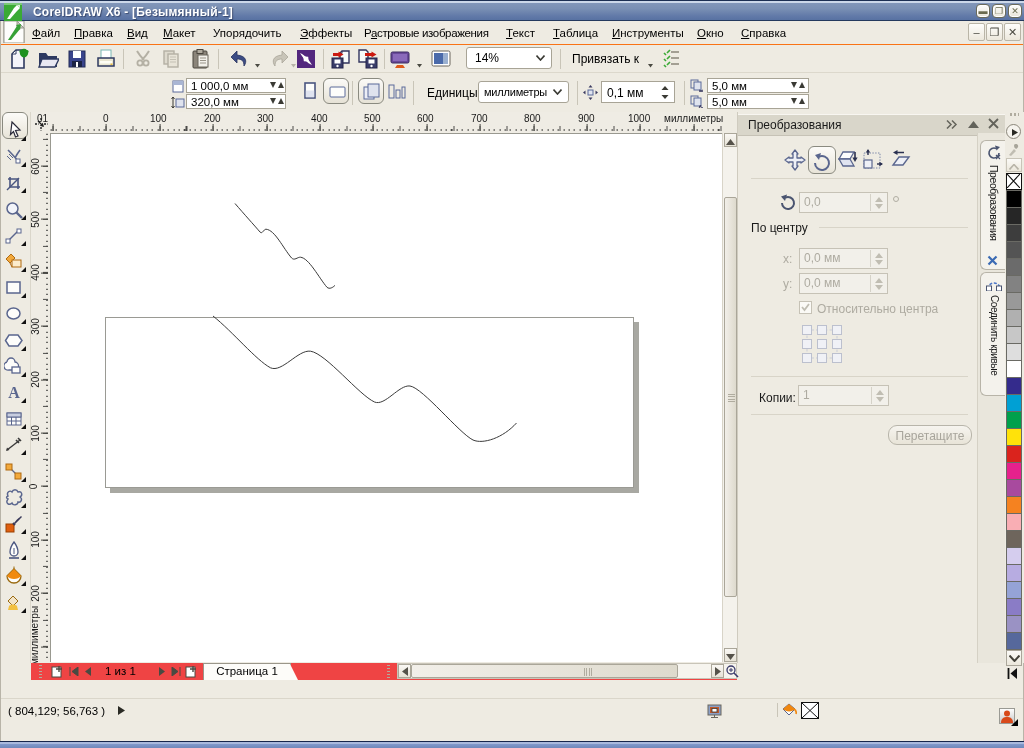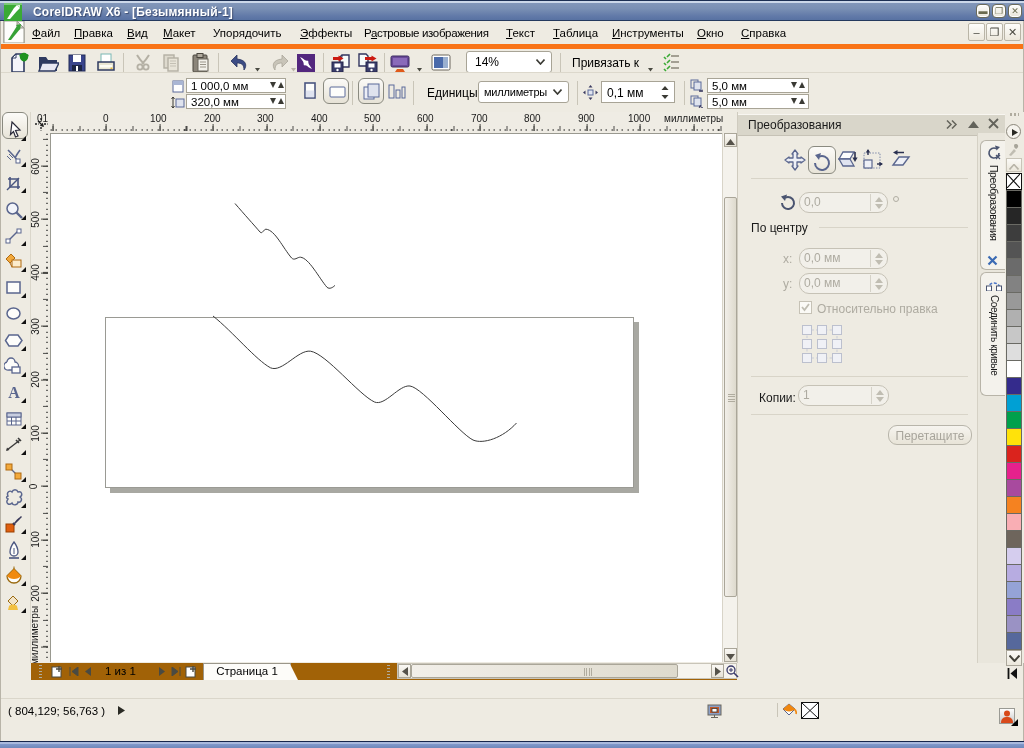--- a/index.html
+++ b/index.html
@@ -22,21 +22,21 @@
   
   #menubar { position:absolute; left:0; top:22px; width:1024px; height:22px; background:#eeebe2; }
   #menubar .mi { position:absolute; top:5px; font-size:11.5px; color:#000; }
   #menubar .mi u { text-decoration:underline; }
   .mdibtn { position:absolute; top:1px; width:17px; height:18px; border-radius:2px;
     background:linear-gradient(#fefefc,#ecE8dc); border:1px solid #b9b5a7; color:#4a4a42;
     text-align:center; font-size:11px; line-height:16px; }
 
   
   #toolbar { position:absolute; left:0; top:44px; width:1024px; height:28px; background:#eeebe2;
-    border-top:5px solid #f97316; }
+    border-top:1px solid #f97316; }
   #propbar { position:absolute; left:0; top:72px; width:1024px; height:40px; background:#eeebe2;
     border-top:1px solid #dcd8cc; }
   .tsep { position:absolute; top:4px; width:1px; height:20px; background:#c9c5b8; }
   .psep { position:absolute; top:8px; width:1px; height:24px; background:#c9c5b8; }
   .ticon { position:absolute; width:22px; height:22px; top:3px; }
   .caret { position:absolute; top:12px; width:5px; height:4px; }
   .combo { position:absolute; background:#fff; border:1px solid #a8a496; border-radius:3px; height:22px;
     font-size:12px; color:#000; }
   .combo .arr { position:absolute; right:2px; top:2px; width:17px; height:16px; text-align:center; }
   .spinfield { position:absolute; background:#fff; border:1px solid #a8a496; font-size:12px; color:#000; }
@@ -52,34 +52,34 @@
   .rlabelv { transform:rotate(-90deg); transform-origin:center; }
 
   
   #page { position:absolute; left:54px; top:183px; width:529px; height:171px; background:#fff;
     border:1px solid #9a9a94; box-shadow:5px 5px 0 #a8a8a2; }
   .sbtn { position:absolute; background:linear-gradient(#faf8f4,#e6e2d6); border:1px solid #aaa699;
     color:#555; text-align:center; }
   .sthumb { position:absolute; background:linear-gradient(90deg,#f2efe9,#dedacd); border:1px solid #aaa699; border-radius:2px; }
 
   #vscroll { position:absolute; left:722px; top:133px; width:15px; height:529px; background:#f4f2ec; border-left:1px solid #d8d4c8;}
-  #navrow { position:absolute; left:31px; top:663px; width:706px; height:17px; background:#a16207; }
+  #navrow { position:absolute; left:31px; top:663px; width:706px; height:17px; background:#ef4444; }
   #docpal { position:absolute; left:31px; top:680px; width:706px; height:18px; background:#eeebe2; }
   #statusbar { position:absolute; left:0; top:698px; width:1024px; height:24px; background:#eeebe2; border-top:1px solid #dad6ca;}
   #profilebar { position:absolute; left:0; top:722px; width:1024px; height:19px; background:#eeebe2; }
   #taskbar { position:absolute; left:0; top:741px; width:1024px; height:7px;
     background:linear-gradient(#16264c 0 1px, #a9b9dd 1px 3px, #8099cb 3px, #7088ba 100%); }
 
   
   #docker { position:absolute; left:737px; top:112px; width:268px; height:551px; background:#eeebe2;
     border-left:1px solid #cfcbbf; }
   #tabcol { position:absolute; left:977px; top:133px; width:28px; height:530px; background:#e9e6dc; border-left:1px solid #d5d1c5;}
   #palcol { position:absolute; left:1005px; top:112px; width:19px; height:551px; background:#eeebe2; }
 
-  .dfield { position:absolute; height:21px; background:#f2f0ea; border:1px solid #c6c2b6; border-radius:10px;
+  .dfield { position:absolute; height:21px; background:#f2f0ea; border:1px solid #c6c2b6; border-radius:0;
     color:#aeaba1; font-size:12px; padding:2px 4px; }
   .dspin { position:absolute; right:1px; top:1px; width:16px; height:17px; border-left:1px solid #d5d2c8;
     display:flex; flex-direction:column; align-items:center; justify-content:center; color:#c0bdb2; }
   .dlabel { color:#aeaba1; font-size:12px; position:absolute; }
   .dsep { position:absolute; height:1px; background:#d8d4c8; }
   .minispin { position:absolute; width:14px; height:11px; }
   .minispin:before { content:""; position:absolute; left:0; top:2px; width:0; height:0;
     border-left:3.5px solid transparent; border-right:3.5px solid transparent; border-top:6px solid #3a3a34; }
   .minispin:after { content:""; position:absolute; left:8px; top:2px; width:0; height:0;
     border-left:3.5px solid transparent; border-right:3.5px solid transparent; border-bottom:6px solid #3a3a34; }
@@ -631,21 +631,21 @@
           <svg width="8" height="5" style="margin-top:2px">
             <path d="M4 5 L8 0 H0 Z" fill="#c0bdb2"></path>
           </svg>
         </div>
     </div>
     <div class="abs" style="left:61px;top:189px;width:13px;height:13px;background:#fbfaf6;border:1px solid #c6c2b6">
       <svg width="11" height="11">
           <path d="M2 5 L4.5 8 L9 2" fill="none" stroke="#c0bdb2" stroke-width="1.8"></path>
         </svg>
     </div>
-    <div class="dlabel" style="left:79px;top:190px">Относительно правка</div>
+    <div class="dlabel" style="left:79px;top:190px">Относительно центра</div>
     <svg class="abs" style="left:64px;top:213px" width="40" height="38" viewBox="0 0 40 38">
       <rect x="5" y="5" width="30" height="28" fill="none" stroke="#c9cdda" stroke-dasharray="2.5 2"></rect>
       <g fill="#f0f1f6" stroke="#bcc0ce">
         <rect x="0.5" y="0.5" width="9" height="9"></rect>
           <rect x="15.5" y="0.5" width="9" height="9"></rect>
           <rect x="30.5" y="0.5" width="9" height="9"></rect>
         <rect x="0.5" y="14.5" width="9" height="9"></rect>
           <rect x="15.5" y="14.5" width="9" height="9"></rect>
           <rect x="30.5" y="14.5" width="9" height="9"></rect>
         <rect x="0.5" y="28.5" width="9" height="9"></rect>

